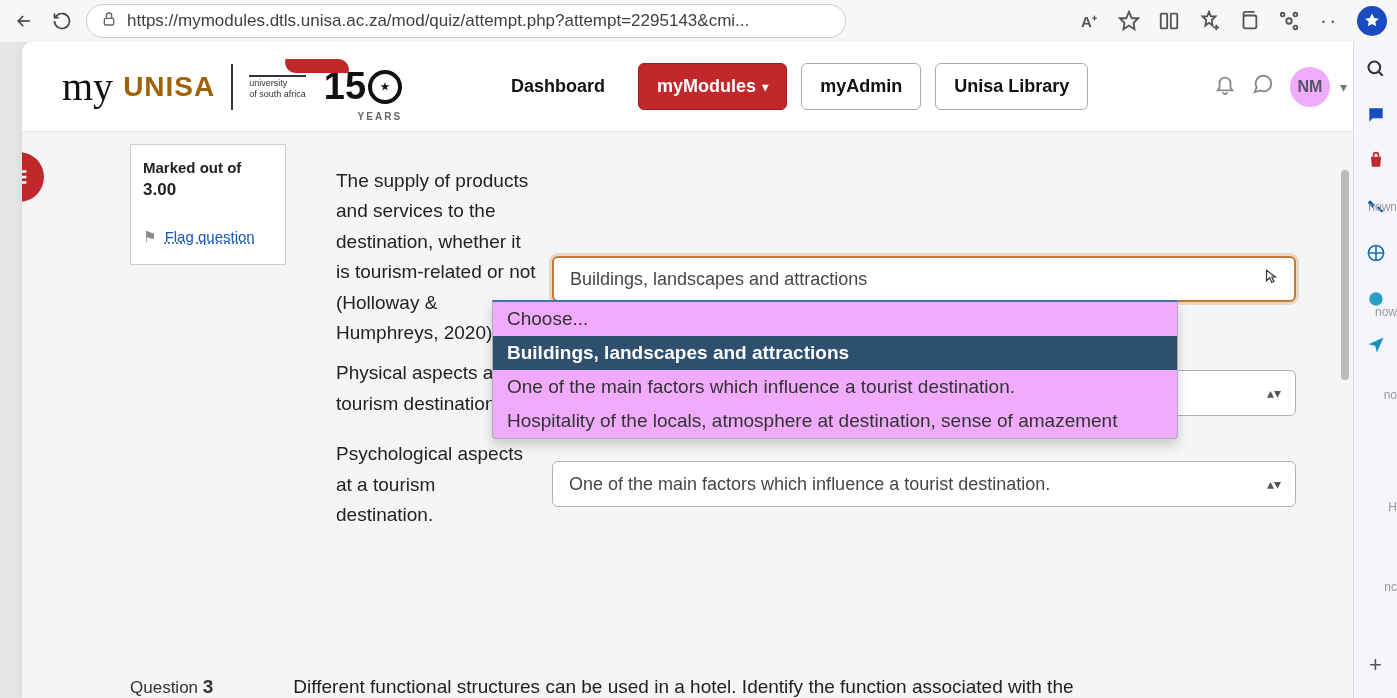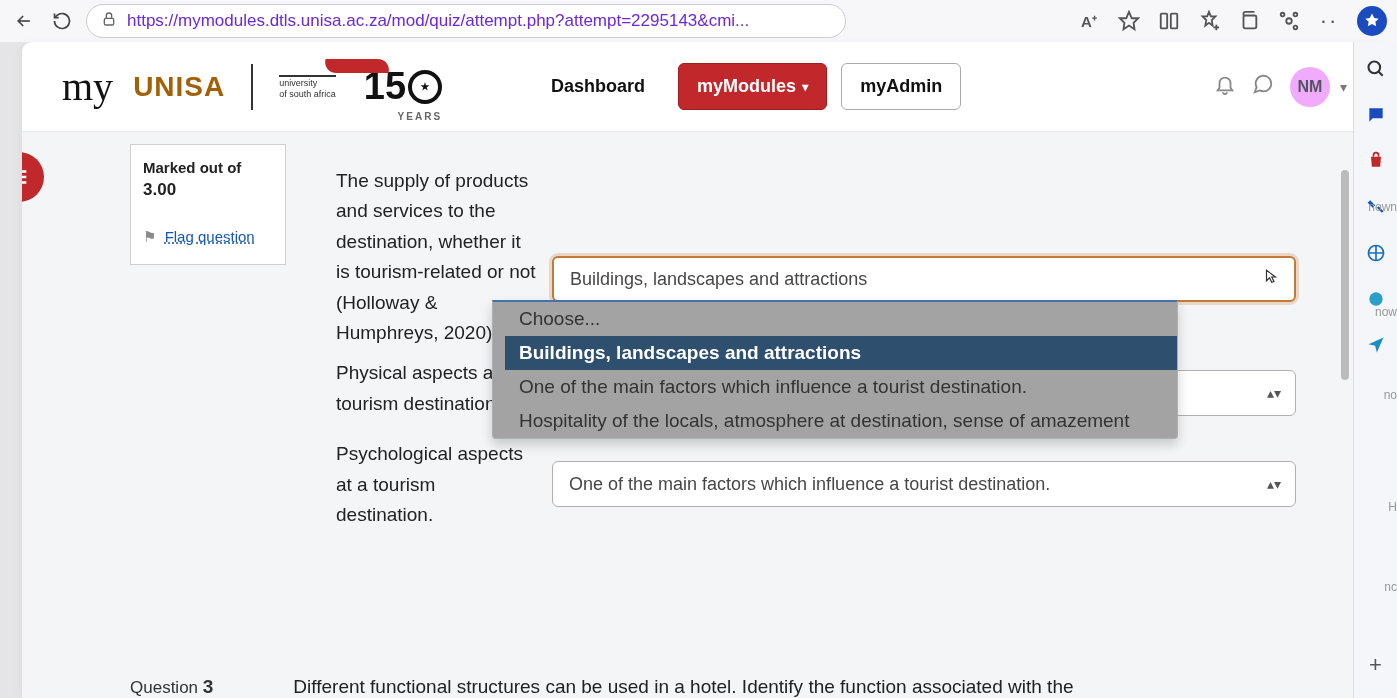--- a/index.html
+++ b/index.html
@@ -1,32 +1,32 @@
 <!DOCTYPE html>
 <html><head>
 <meta charset="utf-8">
 <style>
   * { margin: 0; padding: 0; box-sizing: border-box; font-family: Arial, Helvetica, sans-serif; }
   body { background: #e5e5e8; width: 1397px; height: 698px; overflow: hidden; position: relative; }
 
   
   .browser-bar { display: flex; align-items: center; height: 42px; padding: 0 10px; gap: 10px; background: #f7f7f9; }
   .browser-btn { width: 28px; height: 28px; display: flex; align-items: center; justify-content: center; color: #444; cursor: pointer; }
-  .url-box { flex: 0 0 auto; display: flex; align-items: center; gap: 10px; background: #fff; border: 1px solid #ccc; border-radius: 18px; height: 32px; padding: 16px 14px; width: 760px; color: #6d28d9; font-size: 17px; }
+  .url-box { flex: 0 0 auto; display: flex; align-items: center; gap: 10px; background: #fff; border: 1px solid #ccc; border-radius: 18px; height: 32px; padding: 16px 14px; width: 760px; color: #404040; font-size: 17px; }
   .url-box .lock { color: #666; }
   .chrome-right { display: flex; align-items: center; gap: 16px; margin-left: auto; color: #555; }
   .chrome-icon { width: 24px; height: 24px; display:flex;align-items:center;justify-content:center; }
   .chrome-price { width:30px; height:30px; border-radius:50%; background:#1a4bbf; color:#fff; display:flex; align-items:center; justify-content:center; font-weight:bold; }
 
   
   .page { background: #fff; margin: 0 10px 0 22px; border-radius: 10px 10px 0 0; height: 656px; position: relative; box-shadow: 0 2px 10px rgba(0,0,0,.06); overflow:hidden; }
 
   
   .site-header { display:flex; align-items:center; height:90px; padding: 0 40px; border-bottom:1px solid #eaeaea; gap: 10px;}
-  .logo { display:flex; align-items:center; gap:20px; }
+  .logo { display:flex; align-items:center; gap:10px; }
   .logo .my { font-family: 'Brush Script MT', cursive; font-size: 40px; color:#111; }
   .logo .unisa { font-size: 28px; font-weight: 700; letter-spacing: 1px; color:#a16207; }
   .logo .divider { width:2px; height:46px; background:#333; margin: 0 6px; }
   .logo .tagline { font-size:9px; color:#333; line-height:1; border-top:2px solid #333; padding-top:2px;}
   .logo-150 { font-weight: 900; font-size: 38px; color:#111; display:flex; align-items:center; margin-left:8px; position:relative;}
   .logo-150 .zero { width:34px; height:34px; border:4px solid #111; border-radius:50%; display:inline-flex; align-items:center; justify-content:center; font-size:10px; margin-left:2px; position:relative;}
   .logo-150 .zero::after{ content:"★"; font-size:10px;}
   .logo-150 .swoosh { position:absolute; top:-6px; left:-40px; width:66px; height:14px; background:#c0282b; border-radius: 0 50px 0 50px; transform: skewX(-12deg);}
   .logo-150 .years { position:absolute; bottom:-14px; right:0; font-size:10px; letter-spacing:2px; color:#666;}
   .nav { display:flex; gap:14px; margin-left:80px; align-items:center;}
@@ -58,21 +58,21 @@
   
   .qbody { margin-left: 254px; padding-top: 14px; max-width: 960px;}
   .match-row { display:flex; align-items:flex-start; gap:16px; margin-bottom:20px;}
   .match-row .stem { width: 200px; font-size:19px; color:#222; line-height:1.6;}
   .select { position:relative; flex:1; height:46px; background:#fff; border:1px solid #b0b0b0; border-radius:6px; display:flex; align-items:center; padding: 0 40px 0 16px; font-size:18px; color:#474747; cursor:pointer;}
   .select .sort { position:absolute; right:14px; color:#555; font-size:14px;}
   .select.focused { border:2px solid #c07a3a; box-shadow: 0 0 0 3px rgba(207,126,52,.25);}
   .select.focused .cursor { position:absolute; right:14px; font-size:18px;}
 
   
-  .dropdown { position:absolute; background:#a3a3a3; border:1px solid #aeb0b4; border-top:2px solid #4573a8; border-radius:0 0 4px 4px; box-shadow: 0 6px 12px rgba(0,0,0,.18); font-size:19px; color:#333; z-index:50;padding-left:12px; }
+  .dropdown { position:absolute; background:#f0abfc; border:1px solid #aeb0b4; border-top:2px solid #4573a8; border-radius:0 0 4px 4px; box-shadow: 0 6px 12px rgba(0,0,0,.18); font-size:19px; color:#333; z-index:50; }
   .dropdown .opt { padding: 6px 14px; cursor:pointer;}
   .dropdown .opt.selected { background:#2f4f6f; color:#fff; font-weight:700;}
 
   
   .q3 { position:absolute; left:108px; bottom:0px; display:flex; align-items:flex-start; gap: 80px;}
   .q3 .label { font-size:17px; color:#333;}
   .q3 .label b{font-size:19px;}
   .q3 .text { font-size:19px; color:#222;}
 
   
@@ -171,20 +171,21 @@
         <span class="years">YEARS</span>
       </span>
     </div>
     <div class="nav">
       <div class="nav-link">Dashboard</div>
       <div class="nav-link active">
         <span>myModules</span>
         <span class="chev">▾</span>
       </div>
       <div class="nav-link outlined">myAdmin</div>
+      <div class="nav-link outlined">Unisa Library</div>
     </div>
     <div class="header-right">
       <span class="hicon">
         <svg width="22" height="22" viewBox="0 0 24 24" fill="none" stroke="#888" stroke-width="2">
             <path d="M18 16v-5a6 6 0 10-12 0v5l-2 3h16z"></path>
             <path d="M10 21a2 2 0 004 0"></path>
           </svg>
       </span>
       <span class="hicon">
         <svg width="22" height="22" viewBox="0 0 24 24" fill="none" stroke="#888" stroke-width="2">

